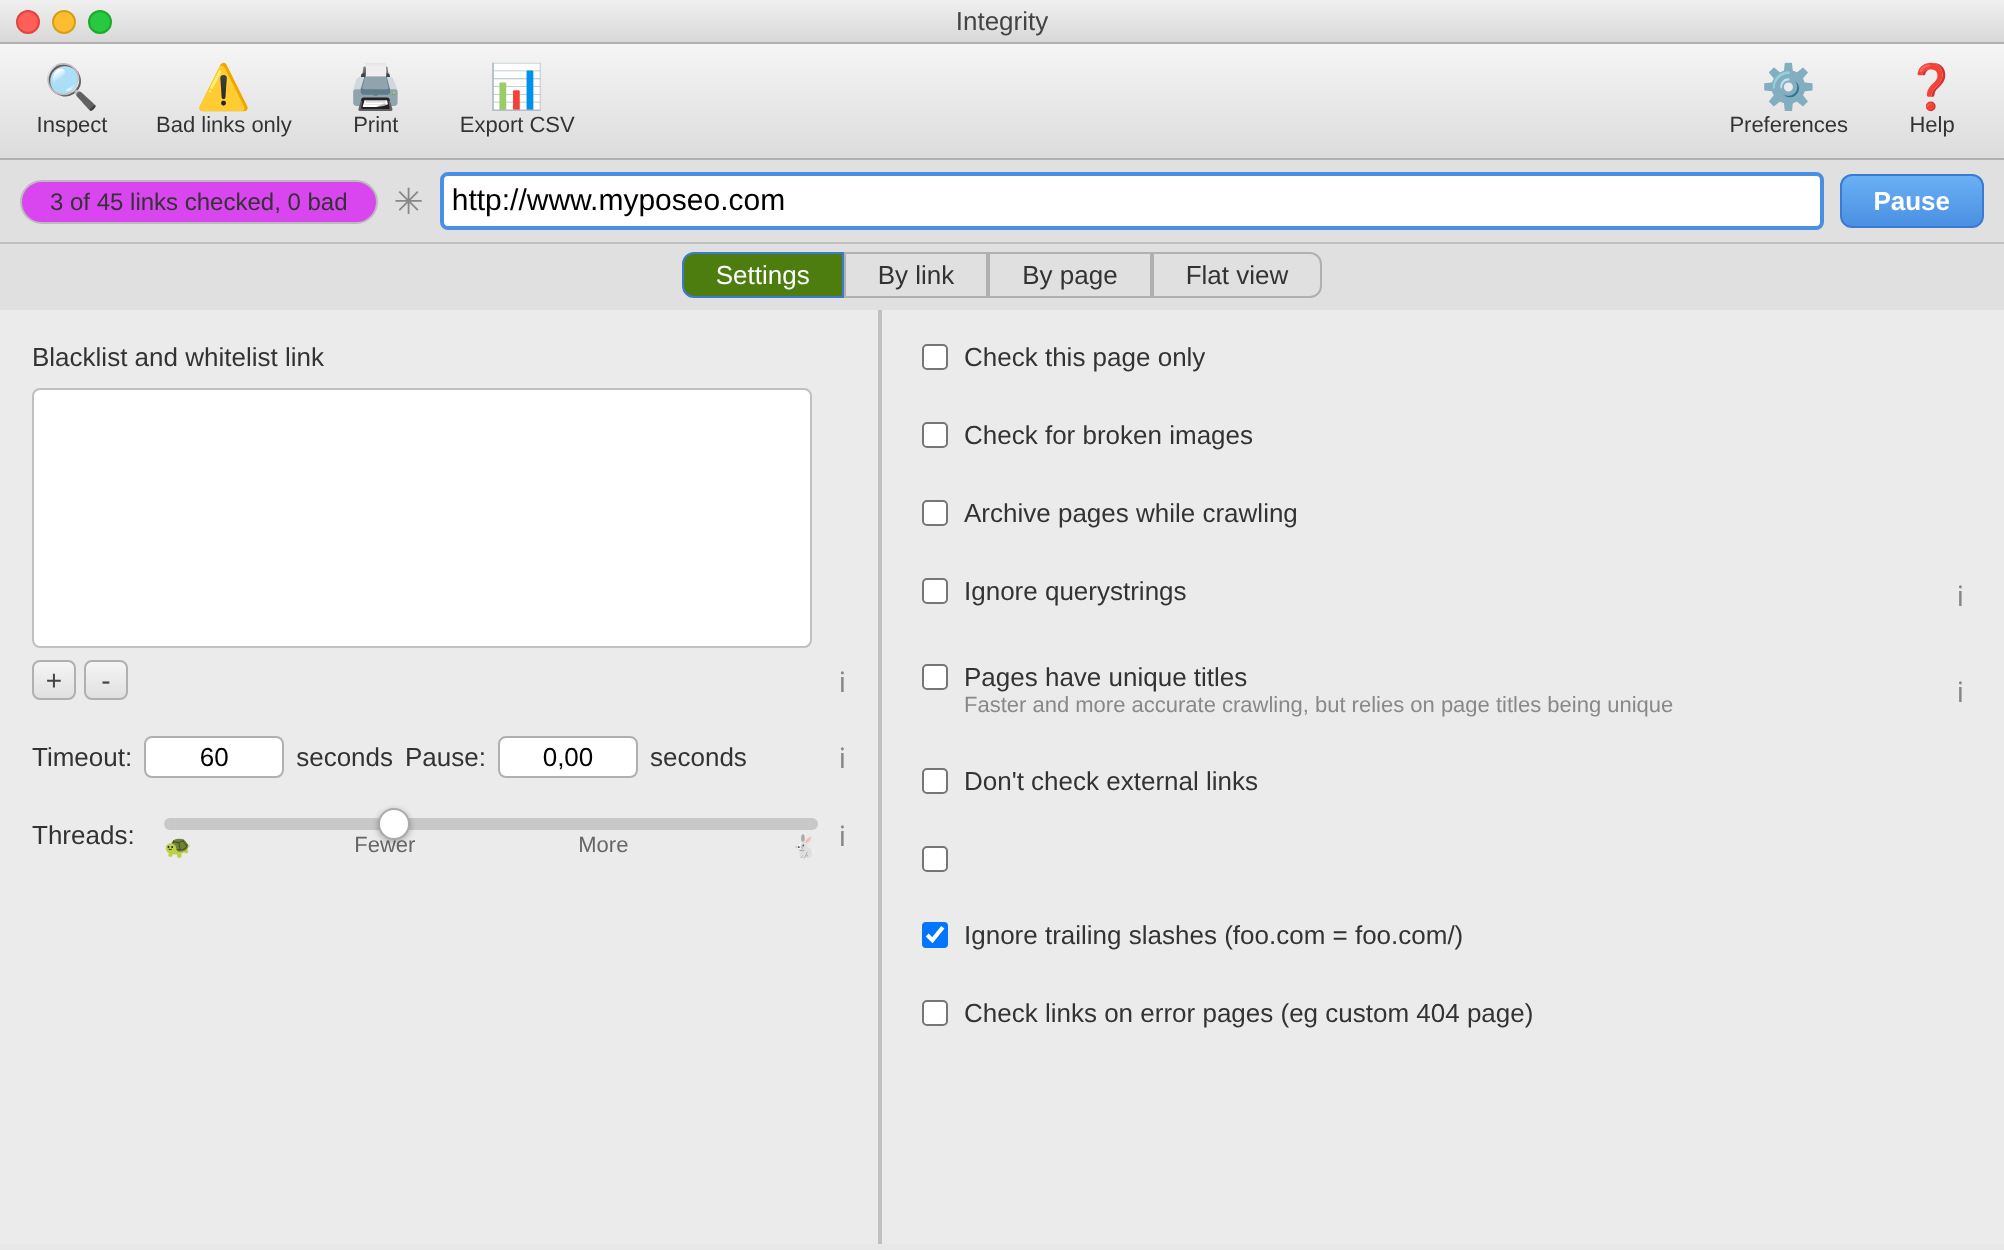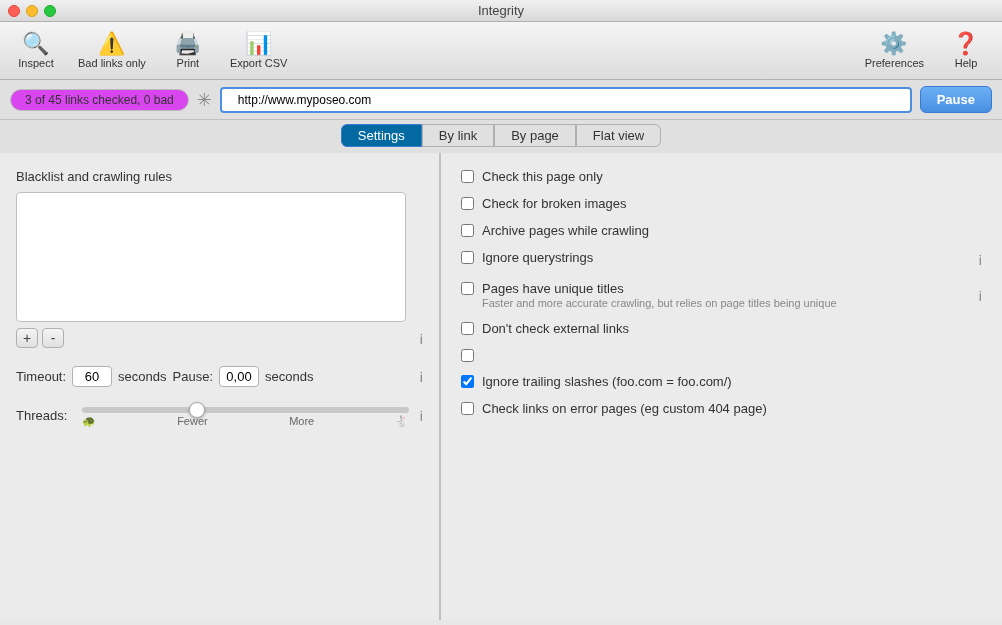--- a/index.html
+++ b/index.html
@@ -106,22 +106,22 @@
     }
     .spinner-icon {
       font-size: 18px;
       color: #888;
       cursor: pointer;
     }
     .url-input {
       flex: 1;
       border: 2px solid #4a90e2;
       border-radius: 4px;
-      padding: 4px 16px;
-      font-size: 12px;
+      padding: 4px 4px;
+      font-size: 15px;
       outline: none;
       background: white;
     }
     .pause-btn {
       background: linear-gradient(to bottom, #6ab0f5, #4a90e2);
       color: white;
       border: 1px solid #3a7bd0;
       border-radius: 6px;
       padding: 5px 16px;
       font-size: 13px;
@@ -143,21 +143,21 @@
       background: transparent;
       border: 1px solid #b0b0b0;
       padding: 3px 16px;
       font-size: 13px;
       cursor: pointer;
       color: #333;
     }
     .tab-btn:first-child { border-radius: 6px 0 0 6px; }
     .tab-btn:last-child { border-radius: 0 6px 6px 0; }
     .tab-btn.active {
-      background: #0369a1;
+      background: #4d7c0f;
       color: white;
       border-color: #3a7bd0;
     }
 
     
     .main-content {
       display: flex;
       height: calc(625px - 22px - 58px - 44px - 34px);
       background: #ebebeb;
     }
@@ -212,21 +212,21 @@
       display: flex;
       align-items: center;
       margin-top: 18px;
       gap: 6px;
       font-size: 13px;
       color: #333;
     }
     .number-input {
       border: 1px solid #b0b0b0;
       border-radius: 4px;
-      width: 40px;
+      width: 70px;
       padding: 2px 4px;
       font-size: 13px;
       text-align: center;
       background: white;
     }
 
     
     .threads-row {
       display: flex;
       align-items: center;
@@ -278,21 +278,21 @@
       background: #c0c0c0;
       margin: 0;
     }
 
     
     .right-panel {
       flex: 1;
       padding: 16px 20px;
       display: flex;
       flex-direction: column;
-      gap: 12px;
+      gap: 24px;
     }
     .checkbox-row {
       display: flex;
       align-items: flex-start;
       gap: 8px;
       font-size: 13px;
       color: #333;
     }
     .checkbox-row input[type="checkbox"] {
       margin-top: 1px;
@@ -376,21 +376,21 @@
 <div class="tabs-bar">
   <button class="tab-btn active">Settings</button>
   <button class="tab-btn">By link</button>
   <button class="tab-btn">By page</button>
   <button class="tab-btn">Flat view</button>
 </div>
 
 <div class="main-content">
 
   <div class="left-panel">
-    <div class="section-title">Blacklist and crawling rules</div>
+    <div class="section-title">Blacklist and whitelist link</div>
     <div class="blacklist-box"></div>
     <div class="blacklist-controls">
       <button class="small-btn">+</button>
       <button class="small-btn">-</button>
       <span class="info-icon">ℹ</span>
     </div>
 
     <div class="settings-row">
       <span>Timeout:</span>
       <input class="number-input" type="text" value="60" style="">

